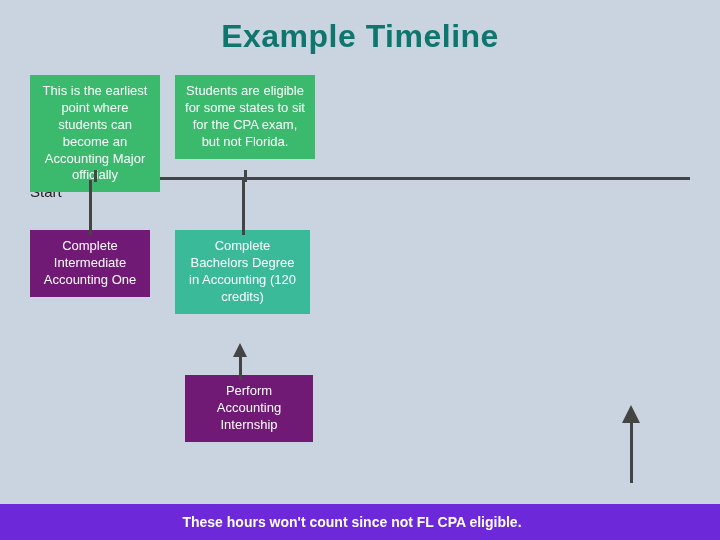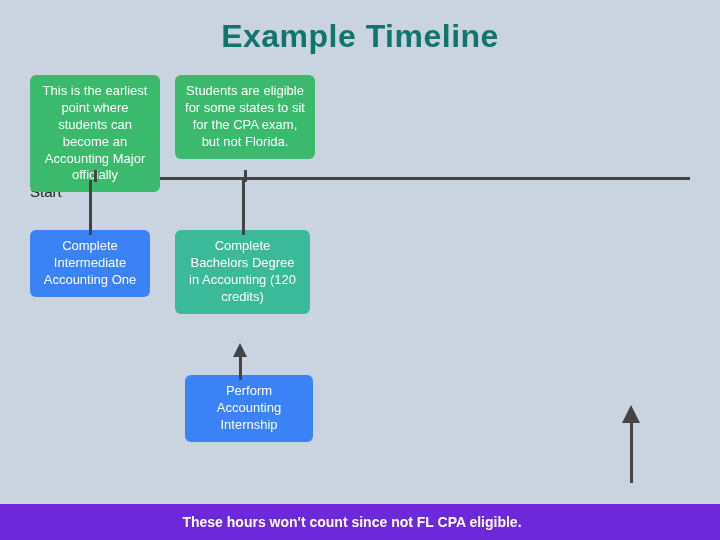--- a/index.html
+++ b/index.html
@@ -42,34 +42,34 @@
       top: 120px;
       left: 10px;
       font-size: 15px;
       color: #222;
       font-weight: normal;
     }
 
     
     .box {
       position: absolute;
-      border-radius: 6px;
+      border-radius: 0;
       text-align: center;
       font-size: 13px;
       line-height: 1.3;
       padding: 8px 10px;
       color: white;
       font-weight: 500;
     }
 
     .box-green {
       background: #3bba6e;
     }
     .box-blue {
-      background: #3b82f6;
+      background: #701a75;
     }
     .box-teal {
       background: #3bba9a;
     }
 
     
     .bottom-banner {
       position: absolute;
       bottom: 0;
       left: 0;

